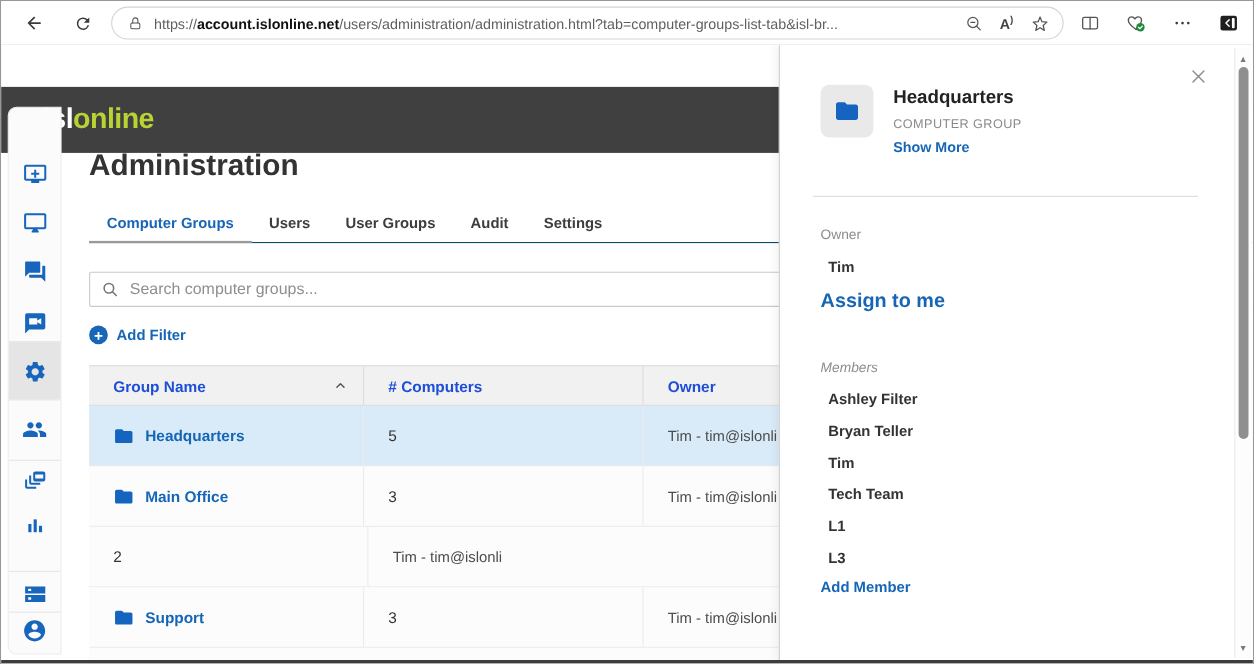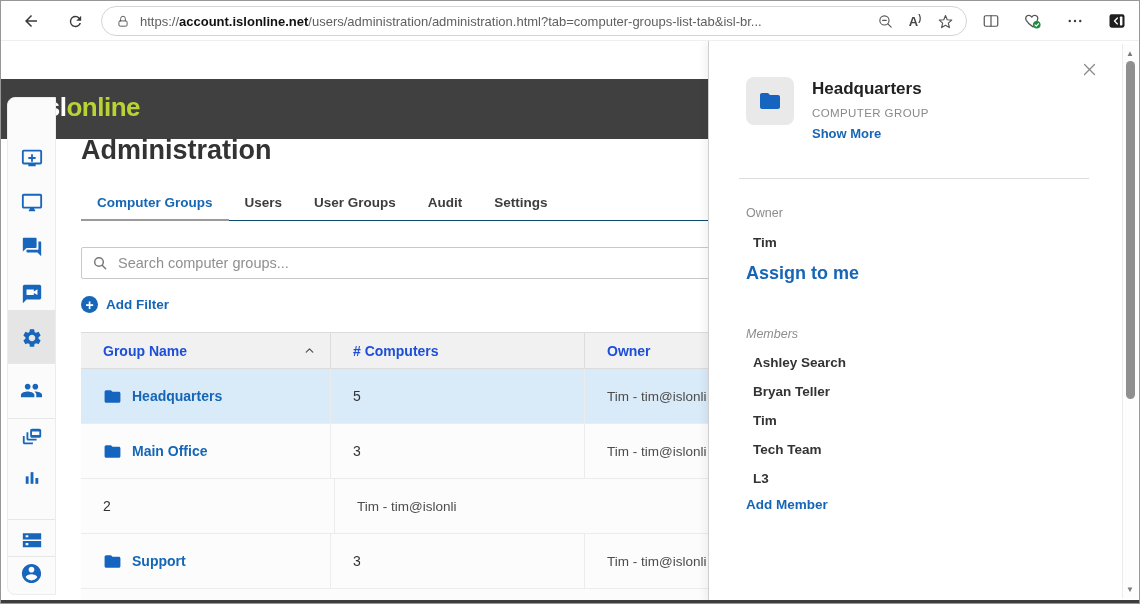--- a/index.html
+++ b/index.html
@@ -329,24 +329,25 @@
     </div>
 
     <div class="p-div"></div>
 
     <div class="p-body">
       <div class="p-label">Owner</div>
       <div class="p-item p-owner-name">Tim</div>
       <div class="p-link p-assign">Assign to me</div>
 
       <div class="p-label p-members-label">Members</div>
-      <div class="p-item p-member">Ashley Search</div>
+      <div class="p-item p-member">Ashley Filter</div>
       <div class="p-item p-member">Bryan Teller</div>
       <div class="p-item p-member">Tim</div>
       <div class="p-item p-member">Tech Team</div>
+      <div class="p-item p-member">L1</div>
       <div class="p-item p-member">L3</div>
       <div class="p-link p-addmember">Add Member</div>
     </div>
 
     <div class="scroll">
       <div class="arr up">▲</div>
       <div class="thumb"></div>
       <div class="arr down">▼</div>
     </div>
   </div>

